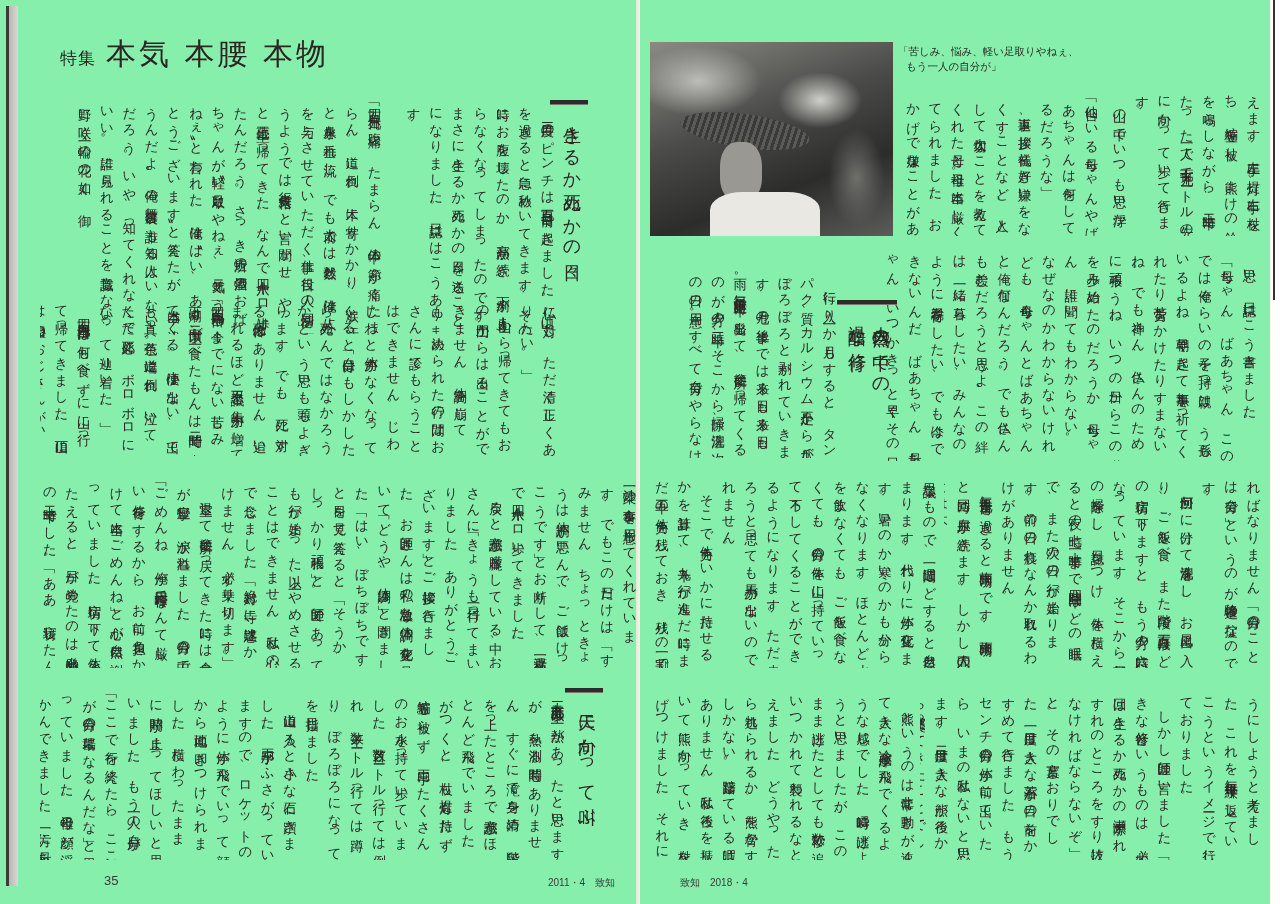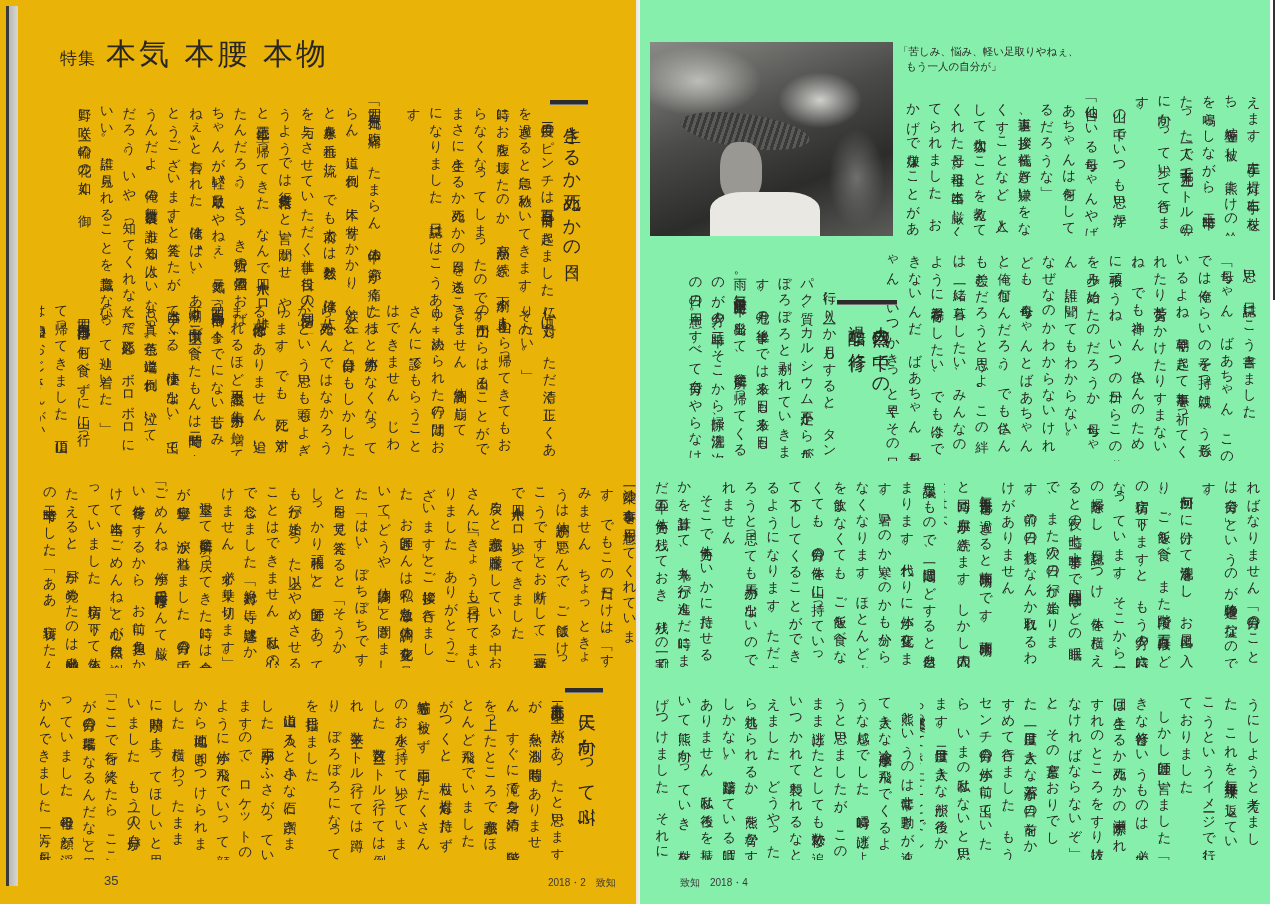--- a/index.html
+++ b/index.html
@@ -1,19 +1,19 @@
 <!DOCTYPE html>
 <html><head>
 <meta charset="utf-8">
 <style>
   * { box-sizing: border-box; margin: 0; padding: 0; }
   html, body { width: 1280px; height: 904px; overflow: hidden; background: #ffffff; }
   body { font-family: "DejaVu Serif", "Liberation Serif", serif; color: #2a2622; position: relative; }
   .spread { position: absolute; left: 0; top: 0; width: 1280px; height: 904px; background: #fbf9f2; }
-  .page { position: absolute; top: 0; height: 904px; background: #eab308; }
+  .page { position: absolute; top: 0; height: 904px; background: #86efac; }
   .page-left { left: 0; width: 640px; }
   .page-right { left: 640px; width: 640px; background: #86efac; }
   .binding-left { position: absolute; left: 6px; top: 6px; width: 12px; height: 880px; background: linear-gradient(90deg,#3a3a3a 0,#3a3a3a 3px,#b9b9b4 3px,#d9d8d2 12px); }
   .gutter { position: absolute; left: 636px; top: 0; width: 8px; height: 904px; background: linear-gradient(90deg,#e8e5da,#f6f3ea,#e8e5da); }
   .binding-right { position: absolute; left: 1270px; top: 0; width: 10px; height: 904px; background: #fff; }
   .right-rule { position: absolute; left: 1273px; top: 0; width: 2px; height: 300px; background: #333; }
 
   .title { position: absolute; left: 60px; top: 34px; display: flex; align-items: baseline; gap: 10px; }
   .title .kicker { font-size: 17px; letter-spacing: 1px; }
   .title .main { font-size: 30px; letter-spacing: 3px; font-weight: normal; }
@@ -89,21 +89,21 @@
       <span class="bar"></span>
       <span>天に向かって叫ぶ</span>
     </div>
 
     <div class="vblock" style="left:40px; top:690px; width:528px; height:170px;">
       <p>三十九度五分以上の熱があったと思いますが、熱を測る時間もありません。すぐに滝で身を清め、階段を上ったところで意識がほとんど飛んでいました。気がつくと、杖も提灯も持たず、編笠も被らず、両手にたくさんのお水を持って歩いていました。数百メートル行っては倒れ、数十メートル行っては蹲り、ぼろぼろになって山頂を目指しました。</p>
       <p class="indent">山道に入ると小さな石に躓きました。両手がふさがっていますので、ロケットのように体が飛んでいって顔から地面に叩きつけられました。横たわったまま、永遠に時間が止まってほしいと思いました。もう一人の自分が「ここで行を終えたら、ここが自分の墓場になるんだな」と思っていました。祖母の顔が浮かんできました。一方に母ちゃん、反対側にばあちゃんの手の温もりを感じました。中学二年の時に両親が離婚しました。そのあと母はいつも言っていました。「家にお金はないけれど、一所</p>
     </div>
 
     <span class="folio num" style="left:56px; top:873px;margin-left:48px;">35</span>
-    <span class="folio" style="left:548px; top:876px;">2018・2　致知</span>
+    <span class="folio" style="left:548px; top:876px;">2011・4　致知</span>
   </div>
 
   <div class="gutter"></div>
 
   <div class="page page-right">
     <span class="folio" style="left:40px; top:876px;">致知　2018・4</span>
     <span class="folio num" style="left:582px; top:918px;">34</span>
   </div>
 
   <div class="photo">

